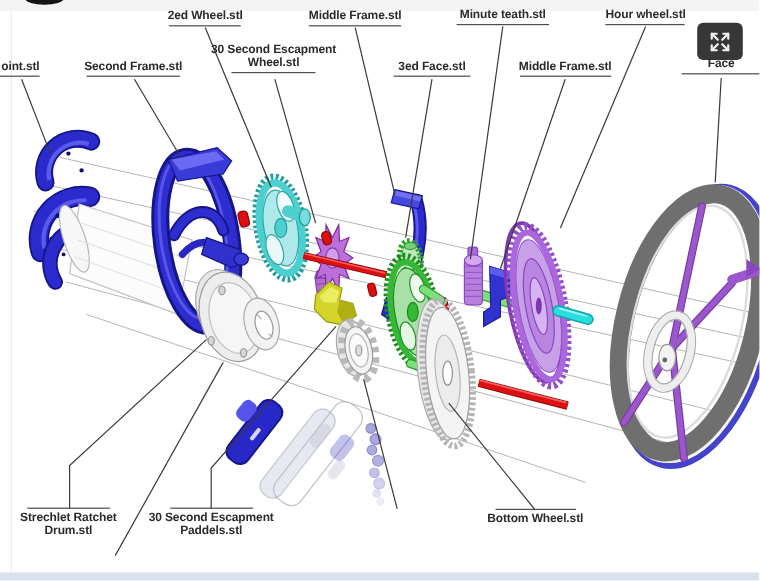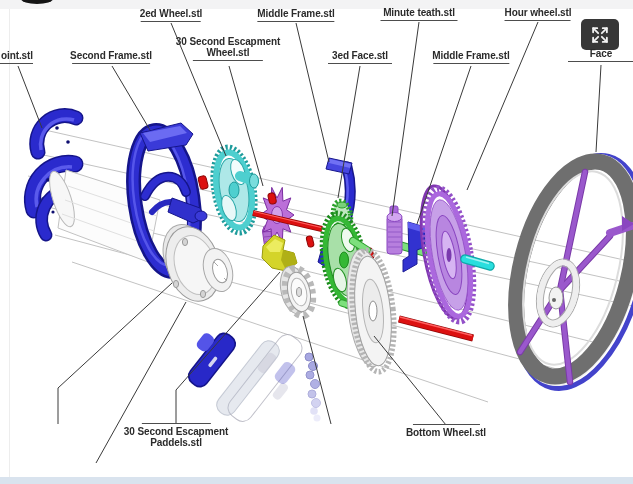--- a/index.html
+++ b/index.html
@@ -315,20 +315,25 @@
   </div>
   <div class="lbl" style="left:538px;top:7px">
     <div>Hour wheel.stl</div>
       <div class="rule" style="width:66px"></div>
   </div>
   <div class="lbl" style="left:601px;top:48px">
     <div>Face</div>
       <div class="rule" style="width:66px"></div>
   </div>
 
+  <div class="lbl under" style="left:57px;top:423px">
+    <div class="rule" style="width:69px"></div>
+    <div>Strechlet Ratchet</div>
+    <div>Drum.stl</div>
+  </div>
   <div class="lbl under" style="left:176px;top:423px">
     <div class="rule" style="width:69px"></div>
     <div>30 Second Escapment</div>
     <div>Paddels.stl</div>
   </div>
   <div class="lbl under" style="left:446px;top:424px">
     <div class="rule" style="width:67px"></div>
     <div>Bottom Wheel.stl</div>
   </div>
 

